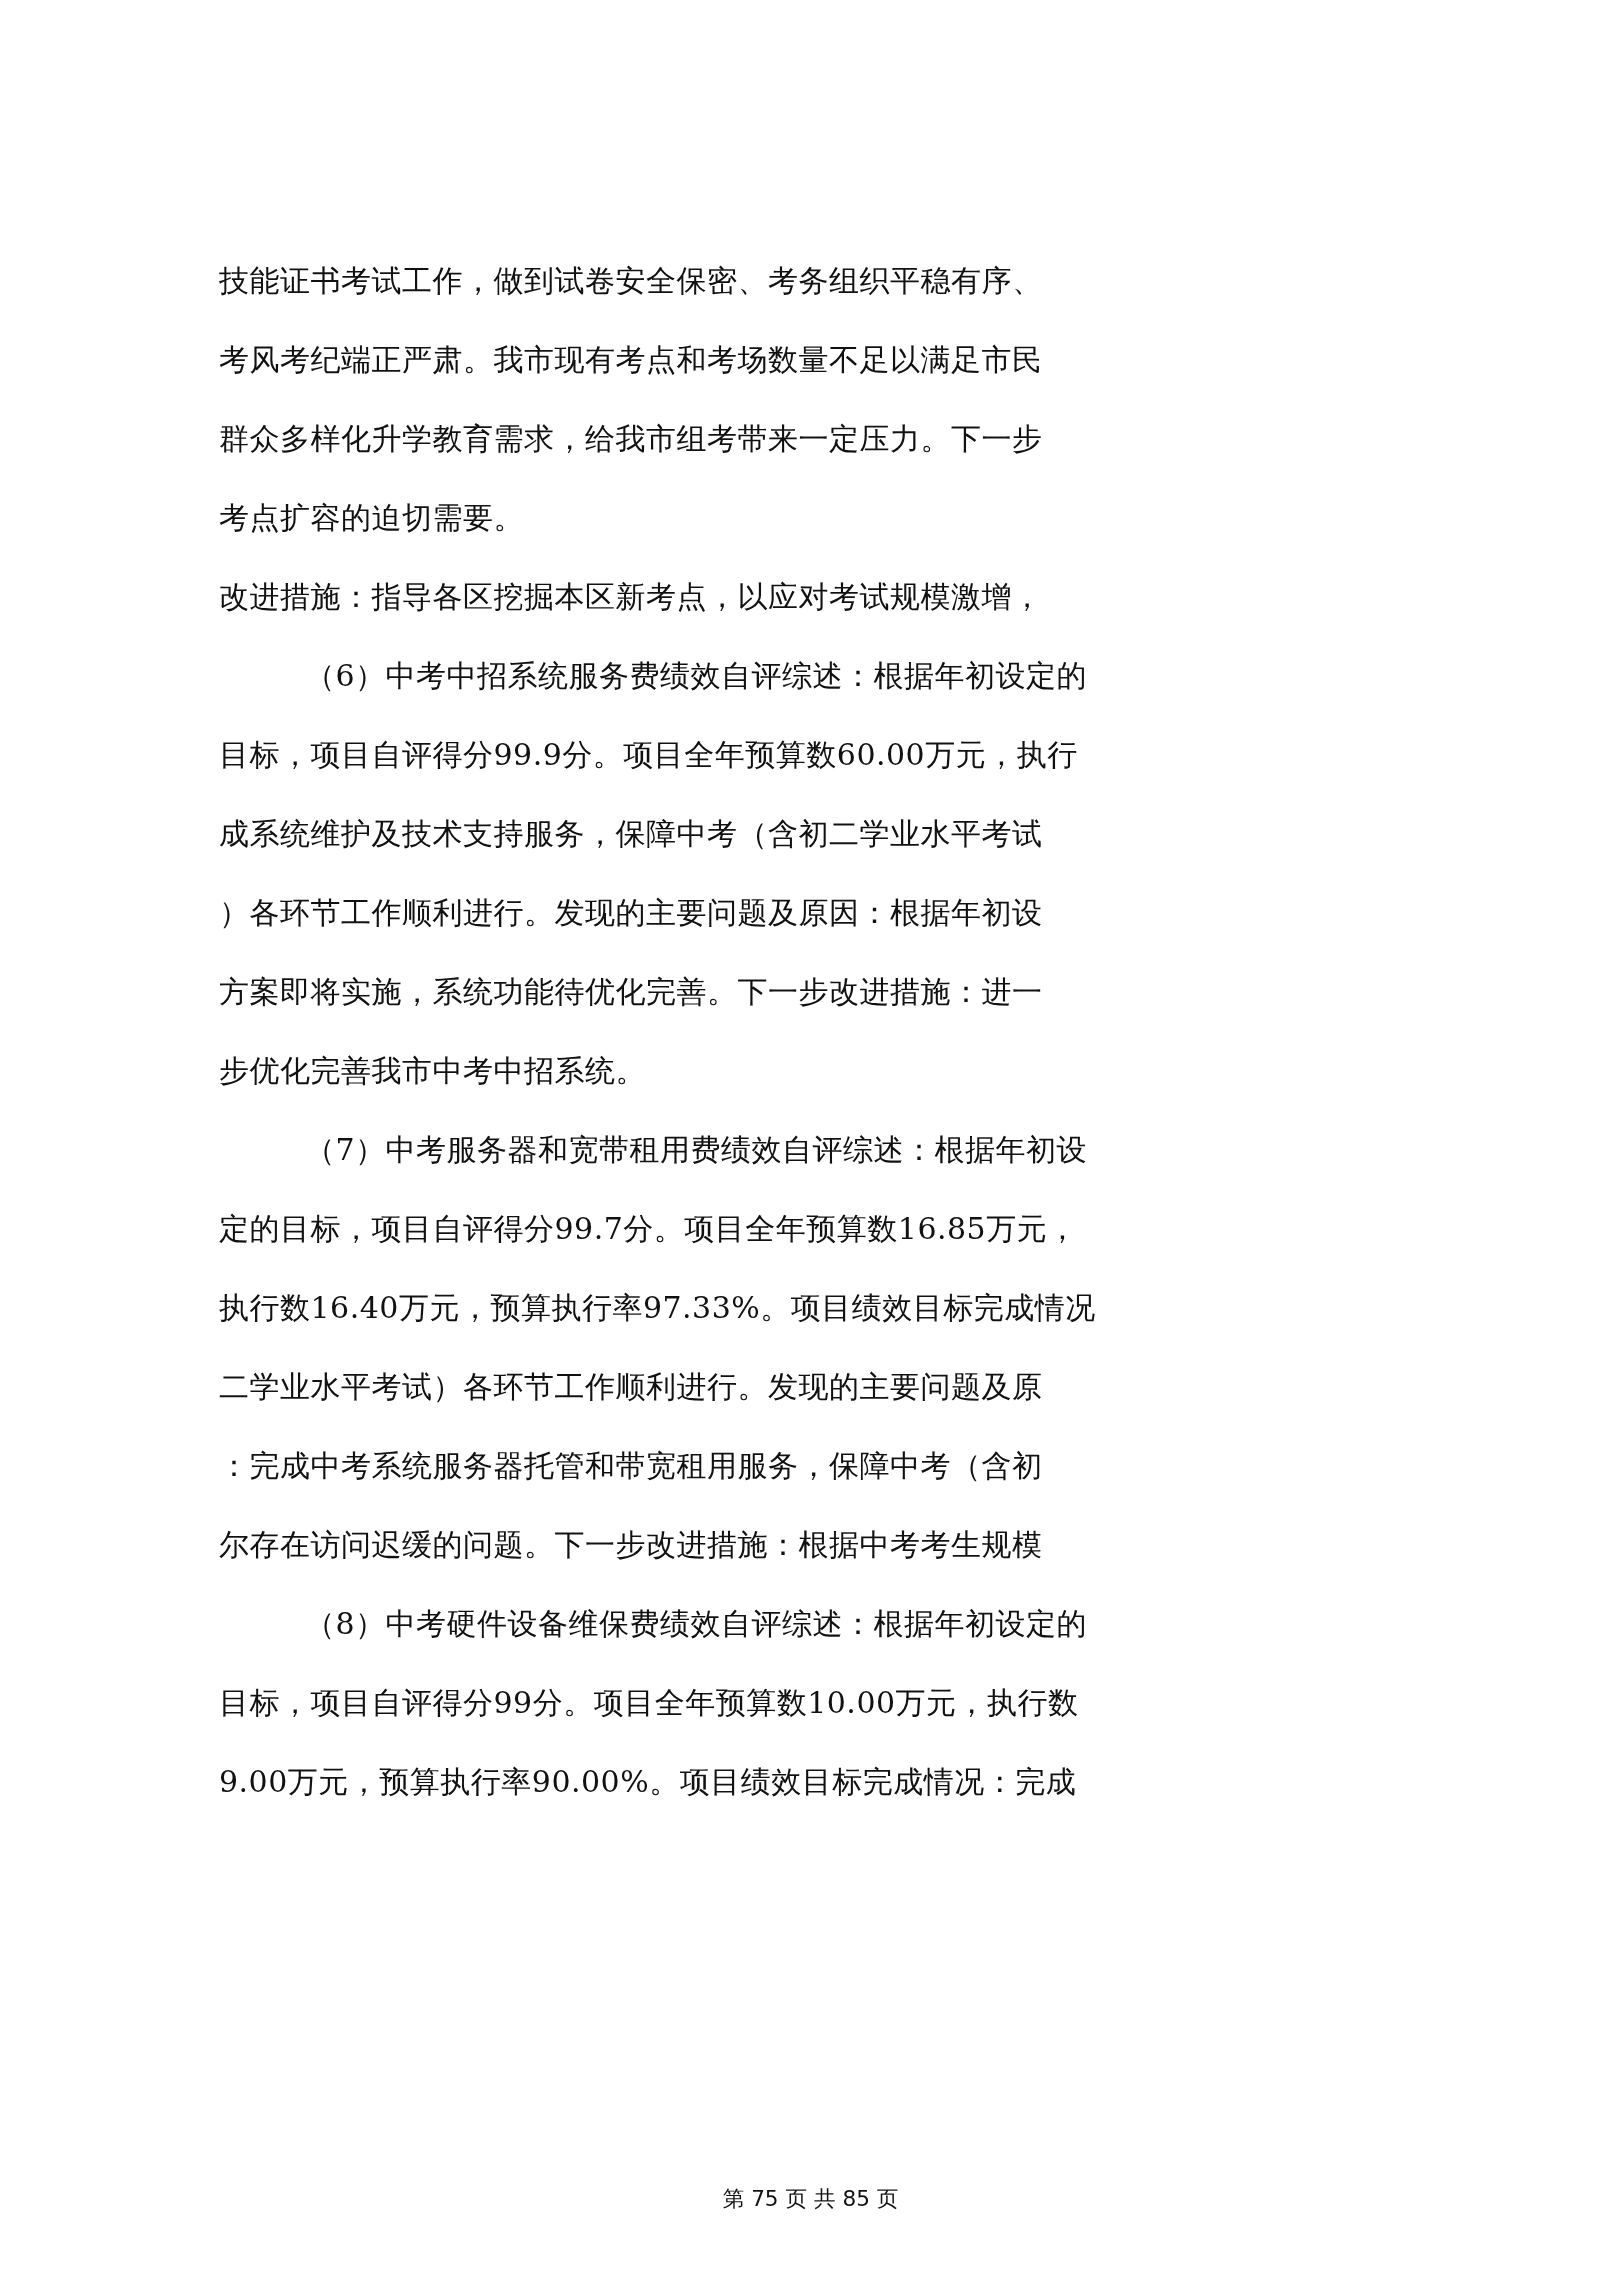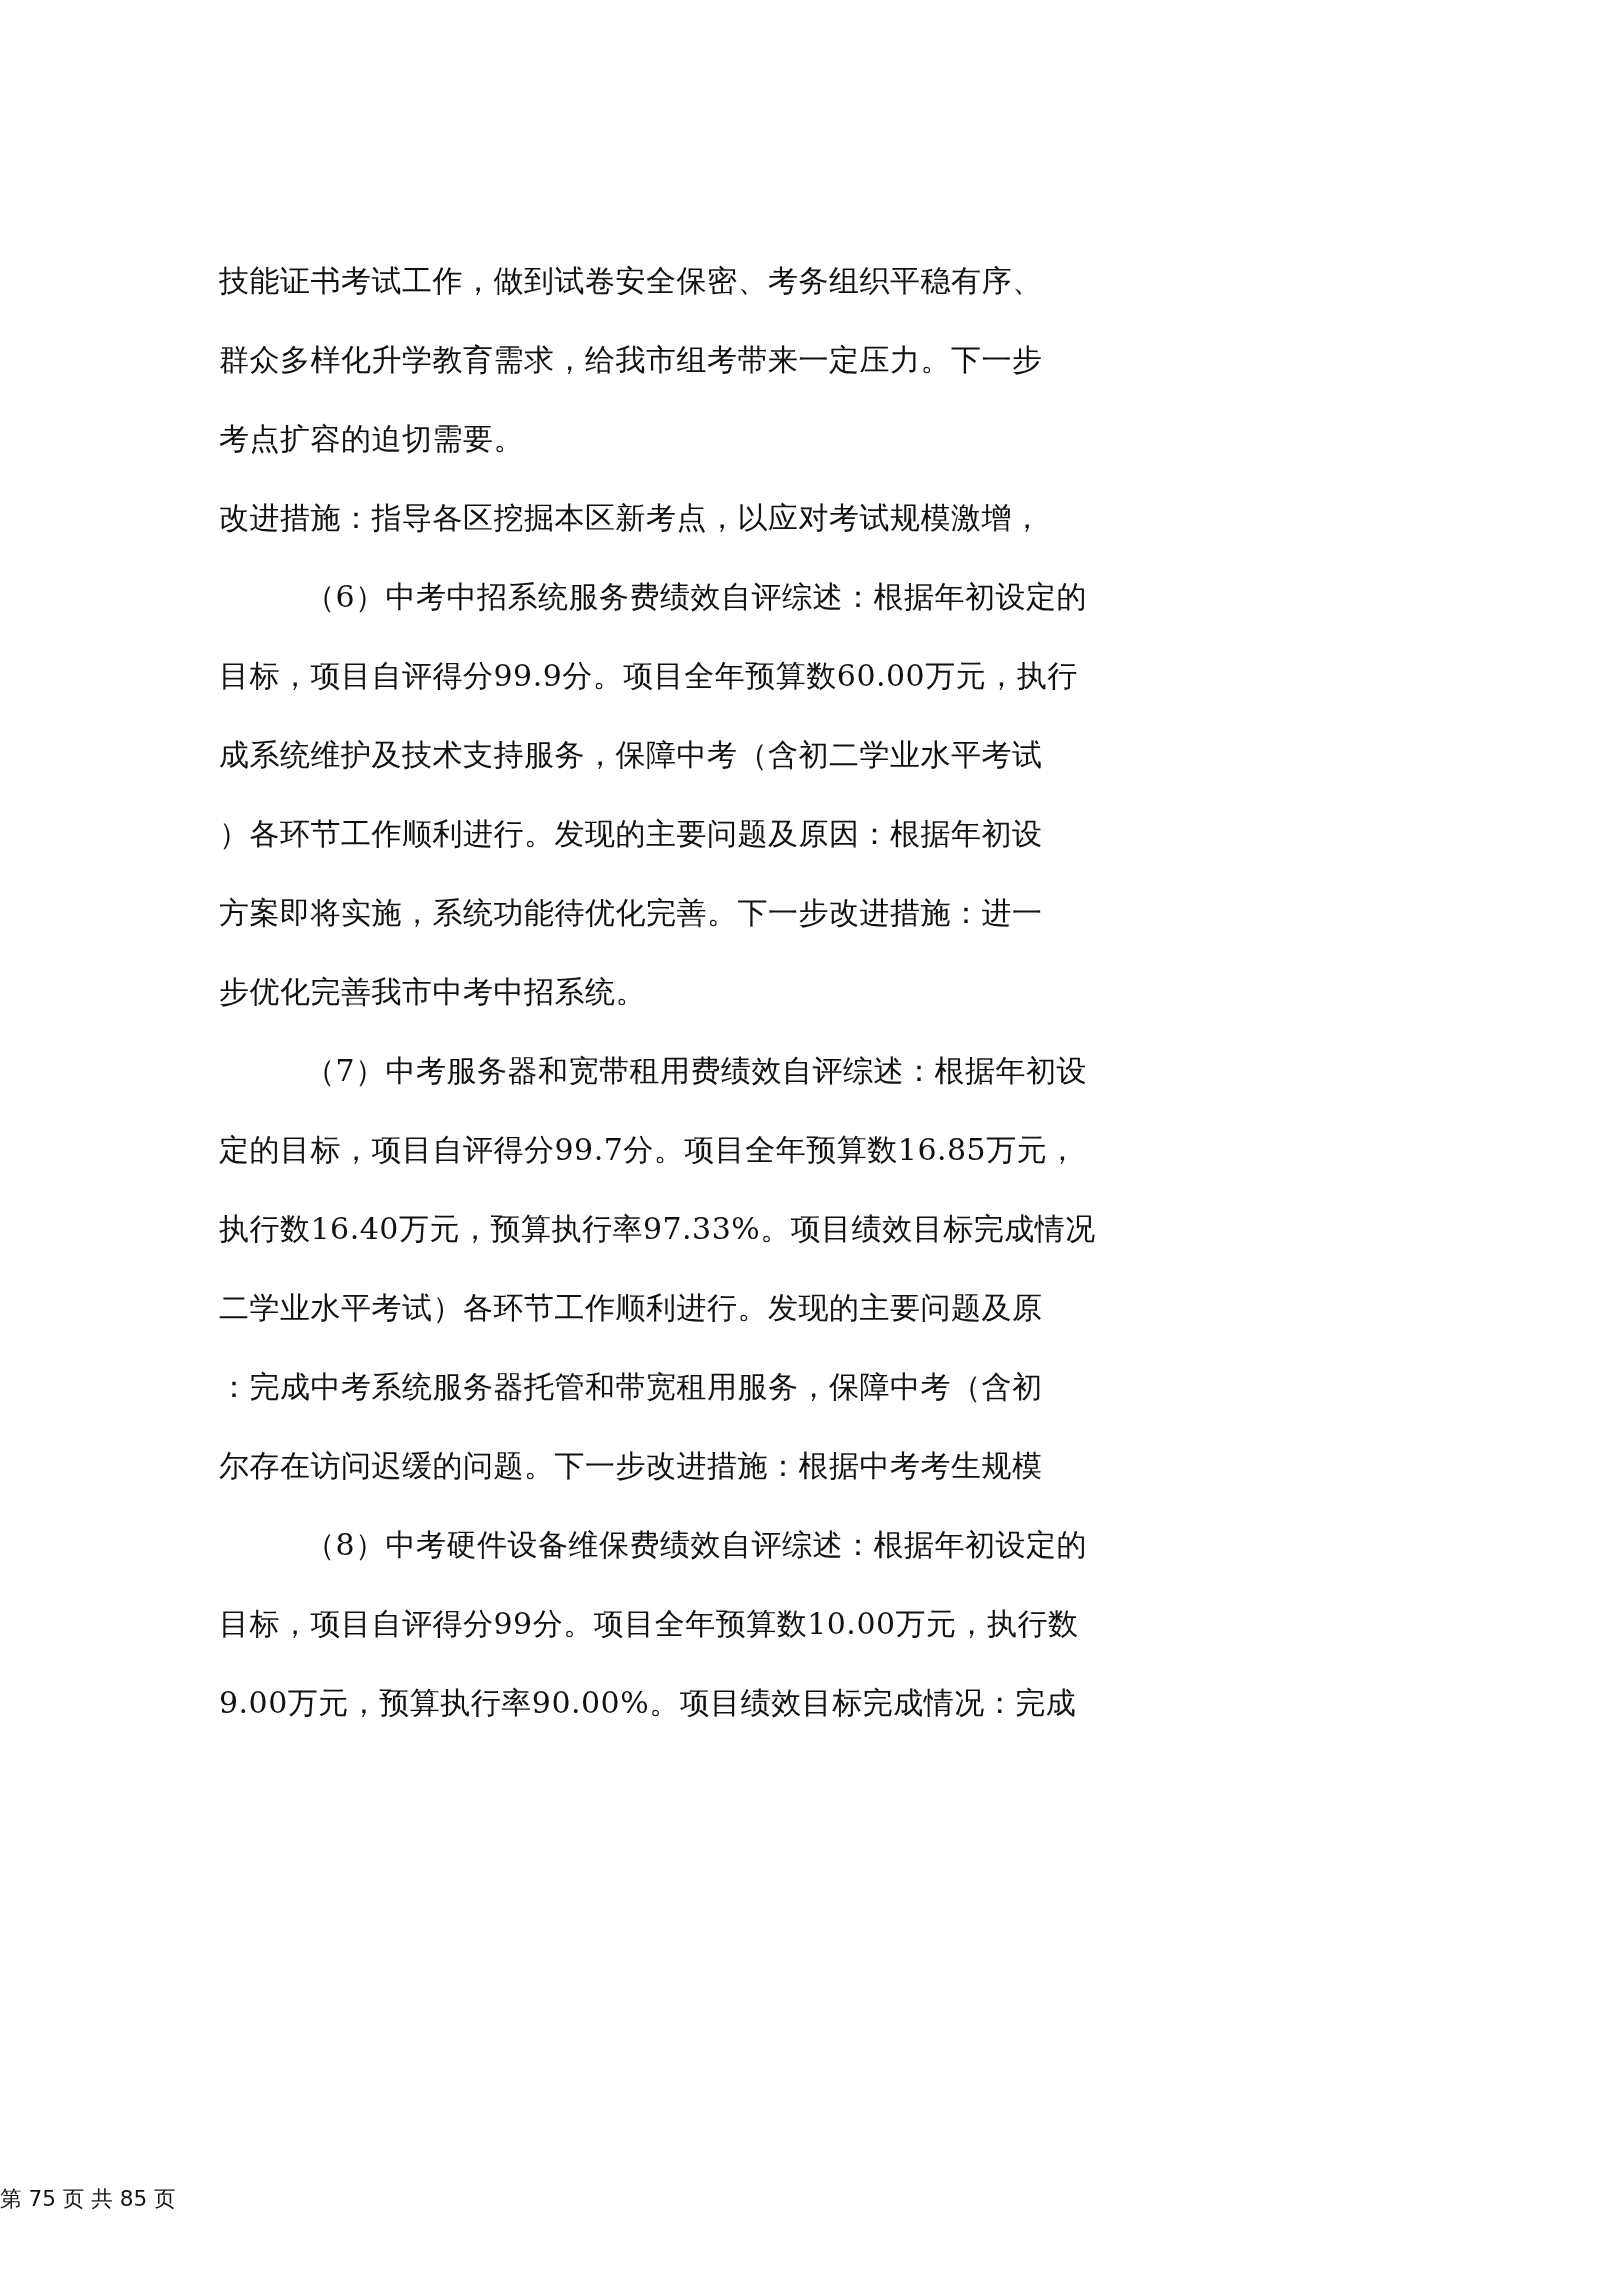--- a/index.html
+++ b/index.html
@@ -38,34 +38,36 @@
       letter-spacing: 0.5px;
     }
     .line.indent {
       padding-left: 86px;
     }
     .footer {
       position: absolute;
       left: 0;
       width: 1621px;
       top: 2184px;
+      text-align: center;
       font-family: "DejaVu Sans", "Liberation Sans", sans-serif;
       font-size: 21.6px;
       line-height: 29px;
       color: #111111;
       padding-left: 0px;
     }
   </style>
 </head>
 <body>
 
 <div class="page">
   <div class="body-text">
 
     <span class="line">技能证书考试工作，做到试卷安全保密、考务组织平稳有序、</span>
+    <span class="line">考风考纪端正严肃。我市现有考点和考场数量不足以满足市民</span>
     <span class="line">群众多样化升学教育需求，给我市组考带来一定压力。下一步</span>
     <span class="line">考点扩容的迫切需要。</span>
     <span class="line">改进措施：指导各区挖掘本区新考点，以应对考试规模激增，</span>
 
     <span class="line indent">（6）中考中招系统服务费绩效自评综述：根据年初设定的</span>
     <span class="line">目标，项目自评得分99.9分。项目全年预算数60.00万元，执行</span>
     <span class="line">成系统维护及技术支持服务，保障中考（含初二学业水平考试</span>
     <span class="line">）各环节工作顺利进行。发现的主要问题及原因：根据年初设</span>
     <span class="line">方案即将实施，系统功能待优化完善。下一步改进措施：进一</span>
     <span class="line">步优化完善我市中考中招系统。</span>

